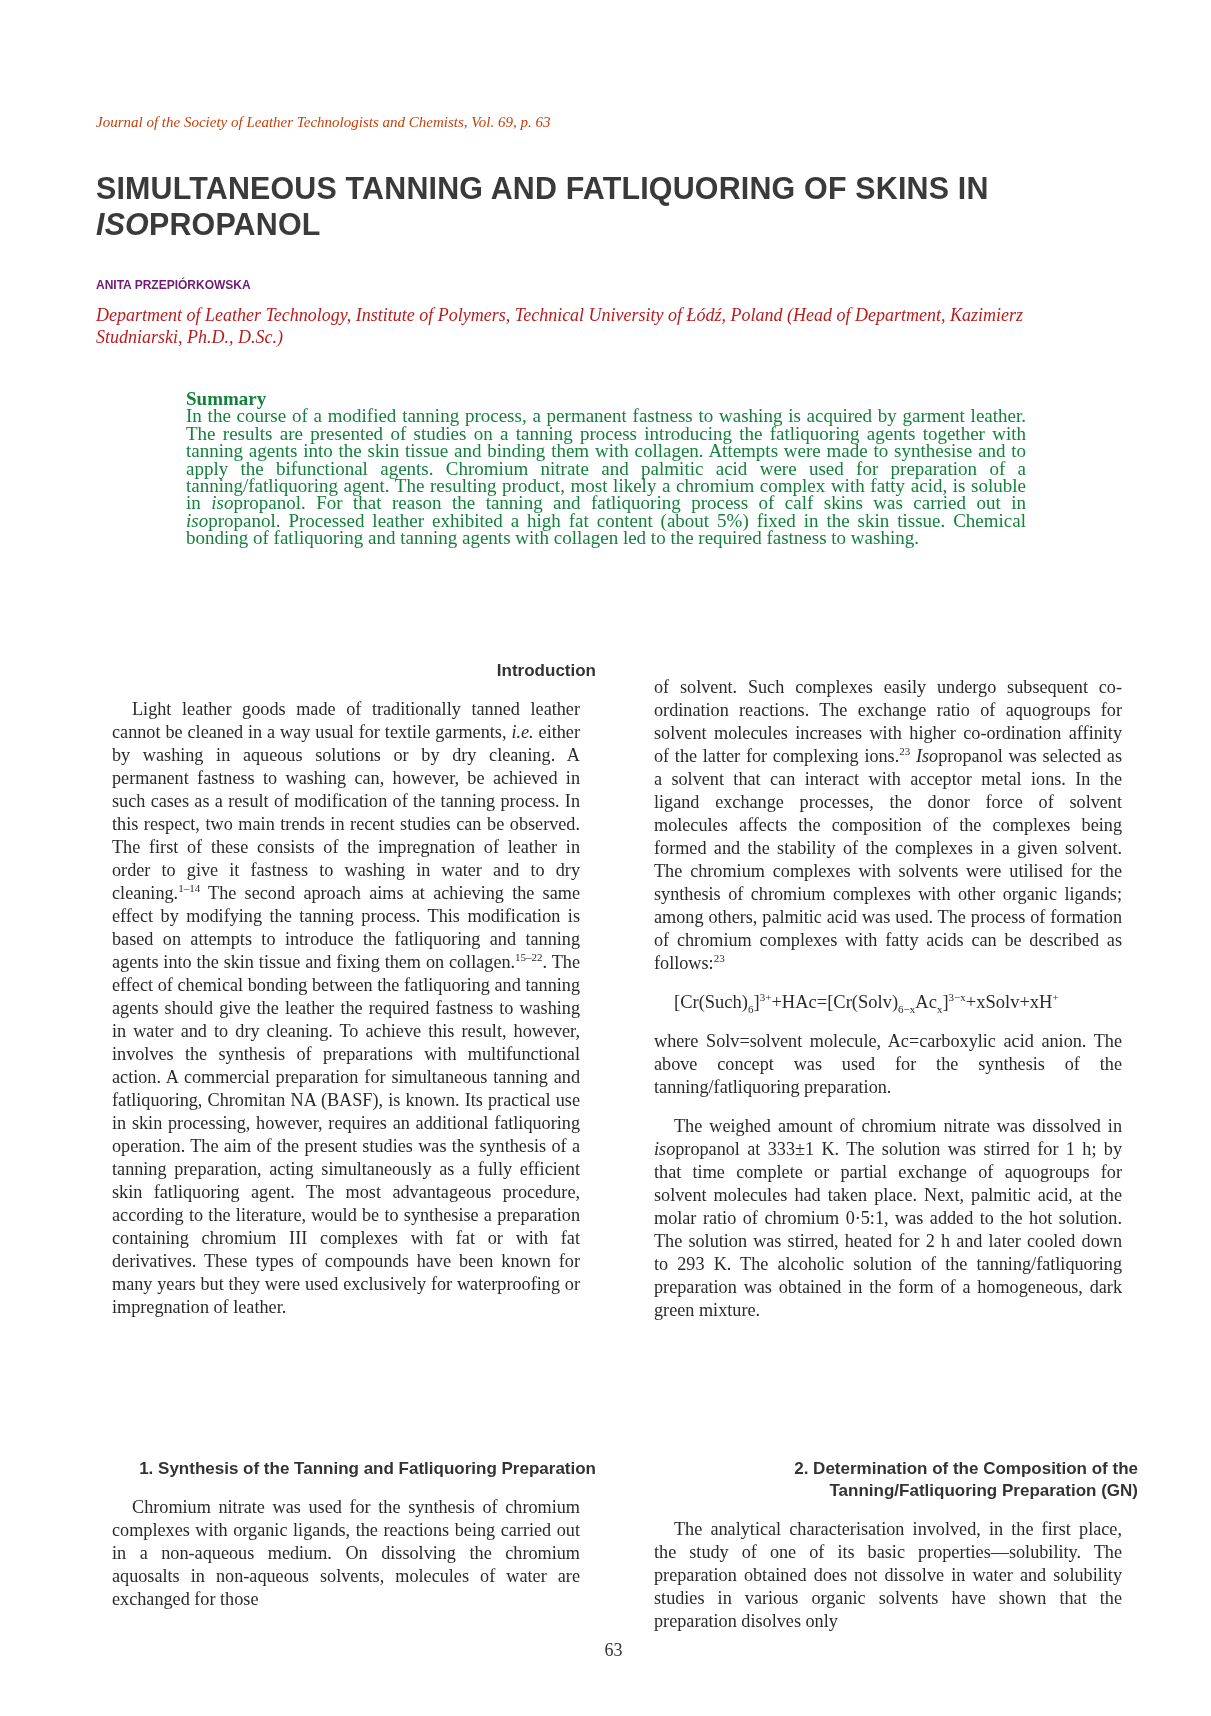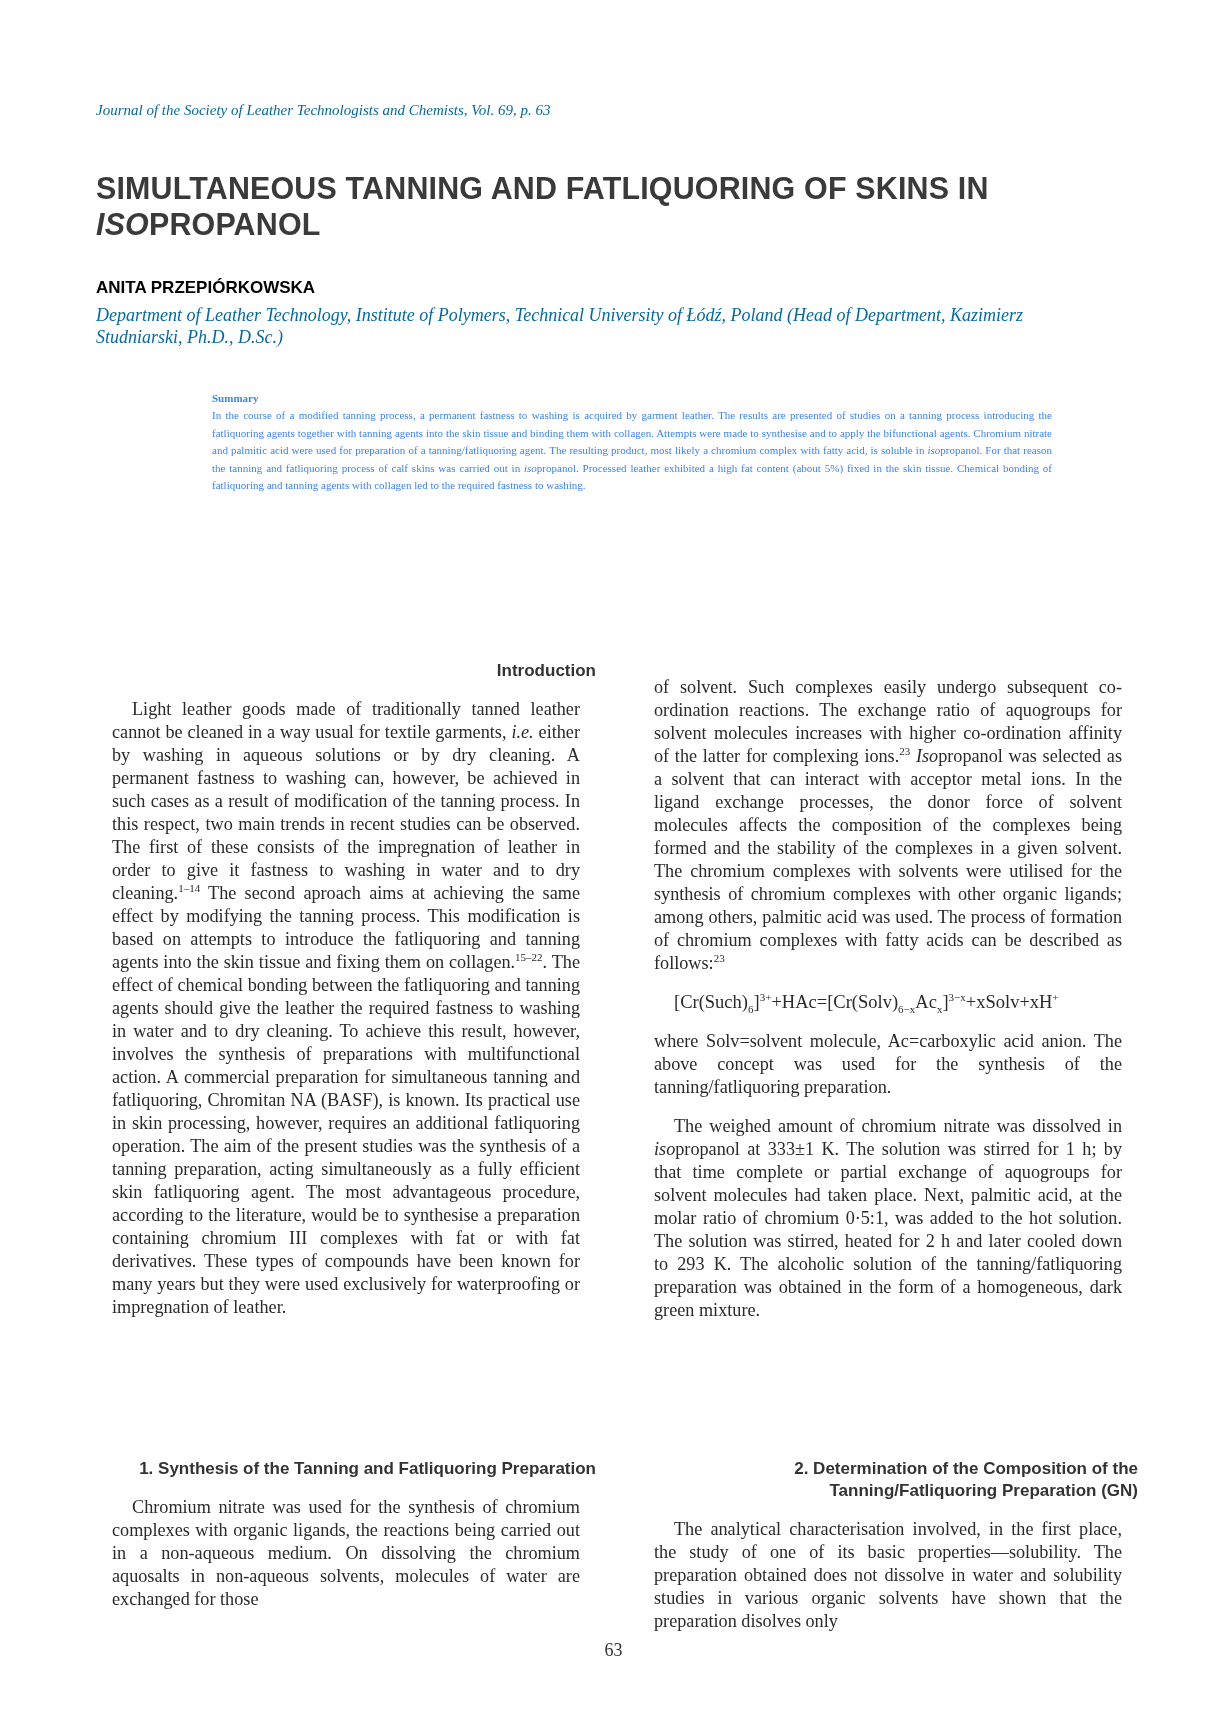--- a/index.html
+++ b/index.html
@@ -1,37 +1,37 @@
 <!DOCTYPE html>
 <html><head>
 <meta charset="utf-8">
 <style>
   html, body { margin: 0; padding: 0; background: #ffffff; }
   body { width: 1211px; height: 1716px; position: relative; overflow: hidden; color: #2a2a2a; }
   .journal {
-    position: absolute; left: 96px; top: 102px;
-    font-family: "Liberation Serif", serif; font-style: italic; font-size: 15px; color: #0369a1;
+    position: absolute; left: 96px; top: 114px;
+    font-family: "Liberation Serif", serif; font-style: italic; font-size: 15px; color: #c2410c;
   }
   .title {
     position: absolute; left: 96px; top: 170px; width: 1060px;
     font-family: "Liberation Sans", sans-serif; font-weight: bold; font-size: 32px; line-height: 36px;
     color: #3a3a3a; letter-spacing: 0.2px; transform: scaleX(0.95); transform-origin: left top;
   }
   .title .iso { font-style: italic; }
   .author {
     position: absolute; left: 96px; top: 278px;
-    font-family: "Liberation Sans", sans-serif; font-weight: bold; font-size: 17px; color: #000000;
+    font-family: "Liberation Sans", sans-serif; font-weight: bold; font-size: 12px; color: #701a75;
   }
   .affil {
     position: absolute; left: 96px; top: 304px; width: 980px;
-    font-family: "Liberation Serif", serif; font-style: italic; font-size: 18px; line-height: 22px; color: #0369a1;
+    font-family: "Liberation Serif", serif; font-style: italic; font-size: 18px; line-height: 22px; color: #b91c1c;
   }
   .summary {
-    position: absolute; left: 212px; top: 390px; width: 840px;
-    font-family: "Liberation Serif", serif; font-size: 11px; line-height: 17.4px; color: #3b82f6;
+    position: absolute; left: 186px; top: 390px; width: 840px;
+    font-family: "Liberation Serif", serif; font-size: 19px; line-height: 17.4px; color: #15803d;
     text-align: justify;
   }
   .summary .head { font-weight: bold; display: block; }
   .col {
     position: absolute; width: 500px;
     font-family: "Liberation Serif", serif; font-size: 18.2px; line-height: 23px; color: #2a2a2a;
     text-align: justify;
   }
   .col p { margin: 16px; text-indent: 20px; }
   .col p.noindent { text-indent: 0; }

